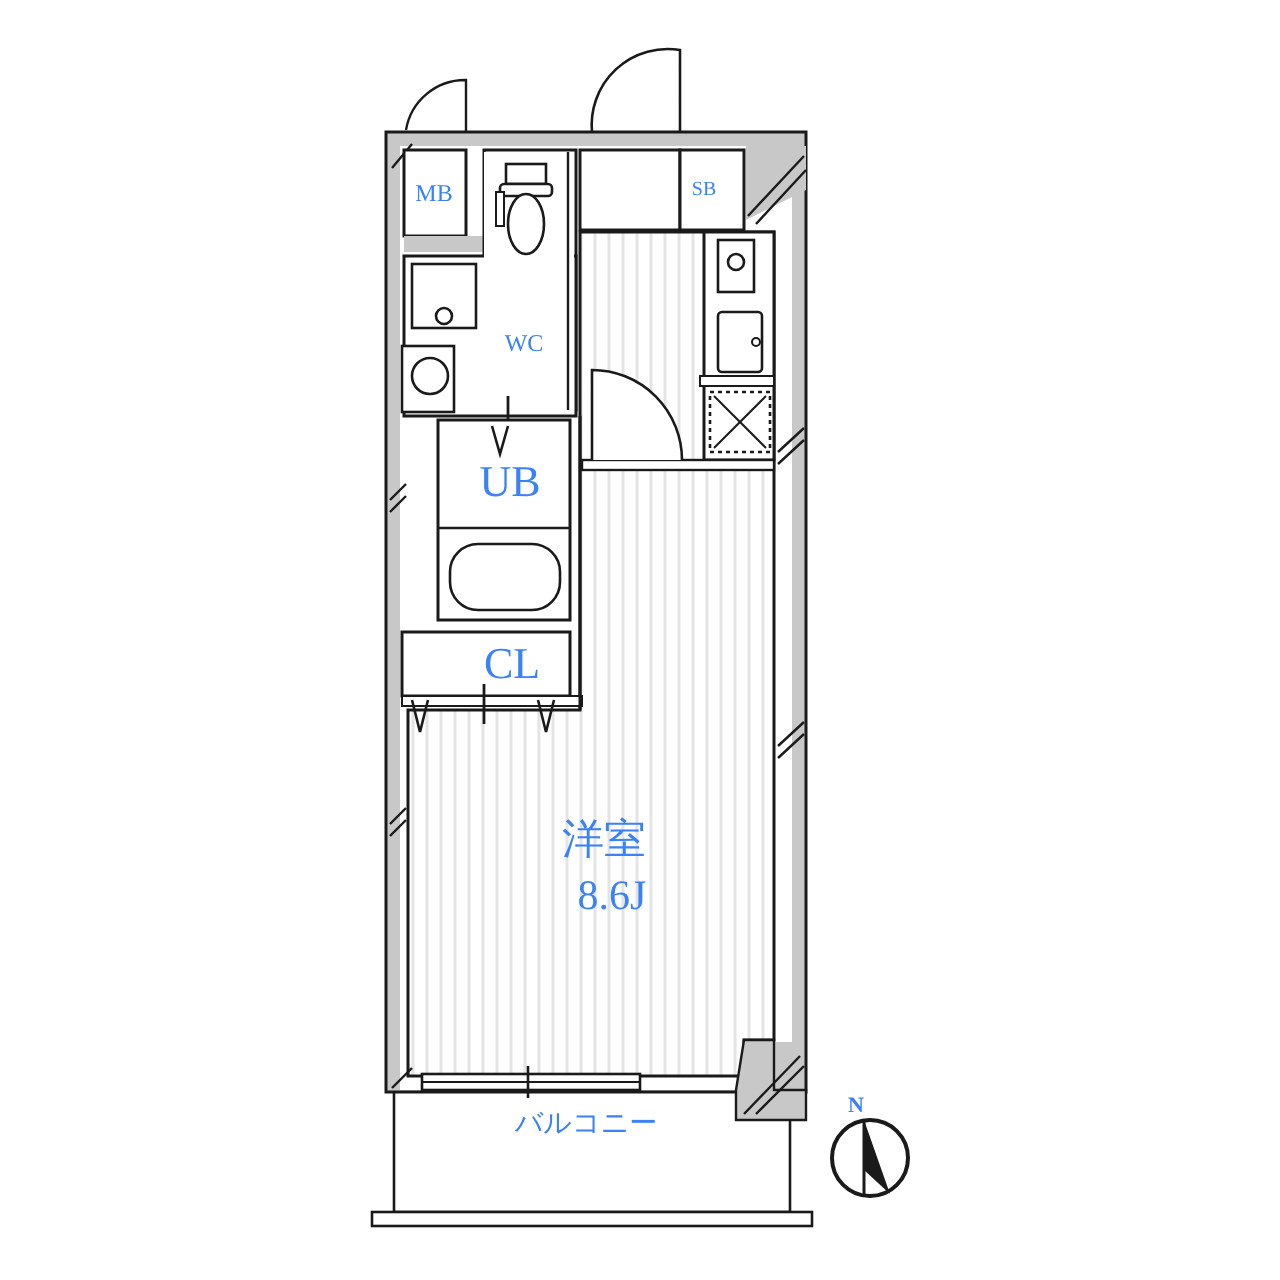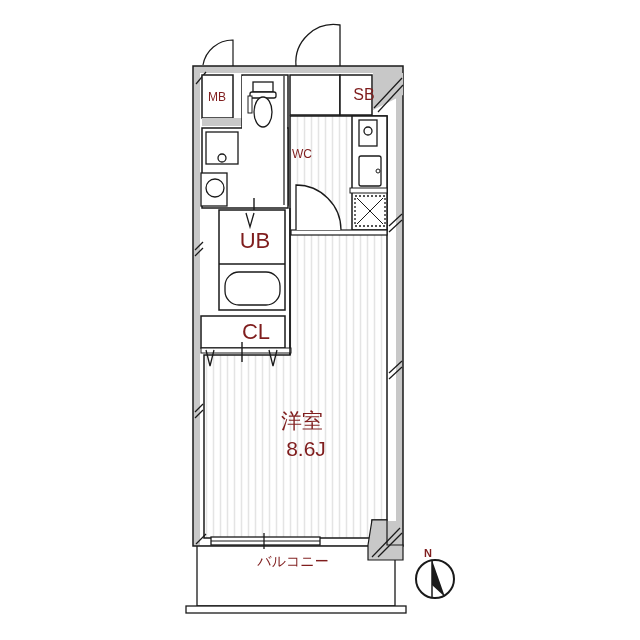--- a/index.html
+++ b/index.html
@@ -1,18 +1,18 @@
 <!DOCTYPE html>
 <html><head>
 <meta charset="utf-8">
 <style>
   html,body{margin:0;padding:0;background:#ffffff;}
   body{width:640px;height:640px;position:relative;overflow:hidden;font-family:"Liberation Sans",sans-serif;}
   svg{position:absolute;left:0;top:0;}
-  .lbl{position:absolute;color:#7f1d1d;font-family:Liberation Sans, sans-serif;white-space:nowrap;transform:translate(-50%,-50%);}
+  .lbl{position:absolute;color:#3b82f6;font-family:Liberation Serif, serif;white-space:nowrap;transform:translate(-50%,-50%);}
   .sm{font-size:12px;}
   .md{font-size:22px;}
   .lg{font-size:21px;text-align:right;line-height:25px;}
 </style>
 </head>
 <body>
 
 <svg width="640" height="640" viewBox="0 0 640 640">
   <defs>
     <pattern id="stripes" width="7" height="10" patternUnits="userSpaceOnUse">
@@ -126,20 +126,20 @@
   </g>
 
   <g>
     <circle cx="435" cy="579" r="19" fill="#ffffff" stroke="#1a1a1a" stroke-width="2"></circle>
     <polygon points="432,560 445,597 432,585" fill="#1a1a1a"></polygon>
     <line x1="432" y1="560" x2="432" y2="598" stroke="#1a1a1a" stroke-width="1.5"></line>
   </g>
 </svg>
 
 <div class="lbl sm" style="left:217px;top:97px;">MB</div>
-<div class="lbl sm" style="left:364px;top:95px;font-size:16px;">SB</div>
-<div class="lbl sm" style="left:262px;top:154px;margin-left:40px;">WC</div>
+<div class="lbl sm" style="left:352px;top:95px;font-size:10px;">SB</div>
+<div class="lbl sm" style="left:262px;top:172px;">WC</div>
 <div class="lbl md" style="left:255px;top:241px;">UB</div>
 <div class="lbl md" style="left:256px;top:332px;">CL</div>
 <div class="lbl lg" style="left:302px;top:420px;">洋室</div>
 <div class="lbl lg" style="left:306px;top:448px;">8.6J</div>
 <div class="lbl sm" style="left:293px;top:562px;font-size:14px;">バルコニー</div>
 <div class="lbl" style="left:428px;top:553px;font-size:11px;font-weight:bold;">N</div>
 
 </body></html>

